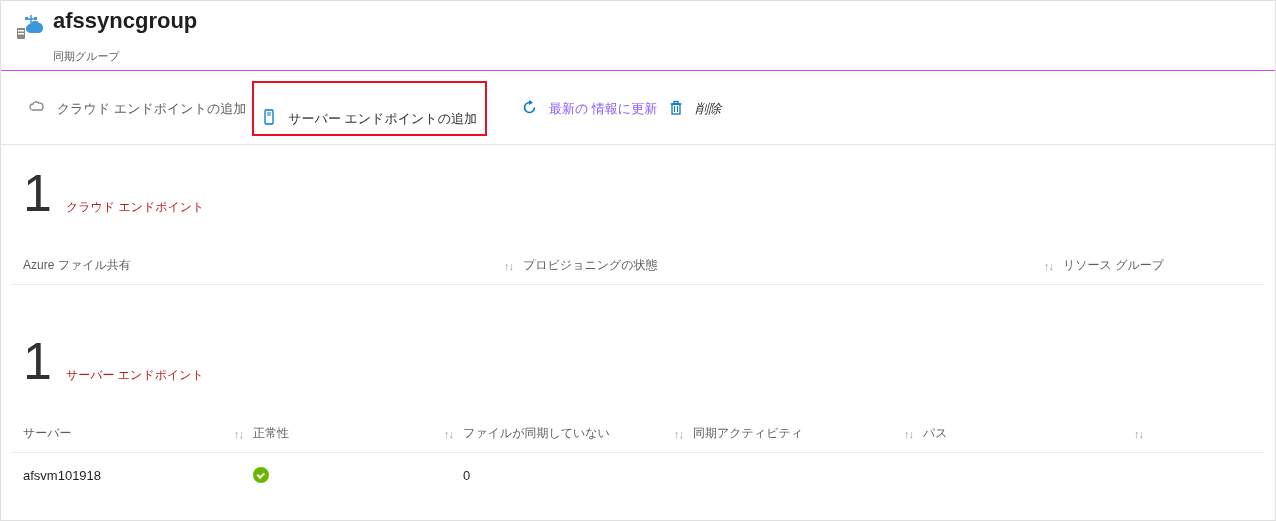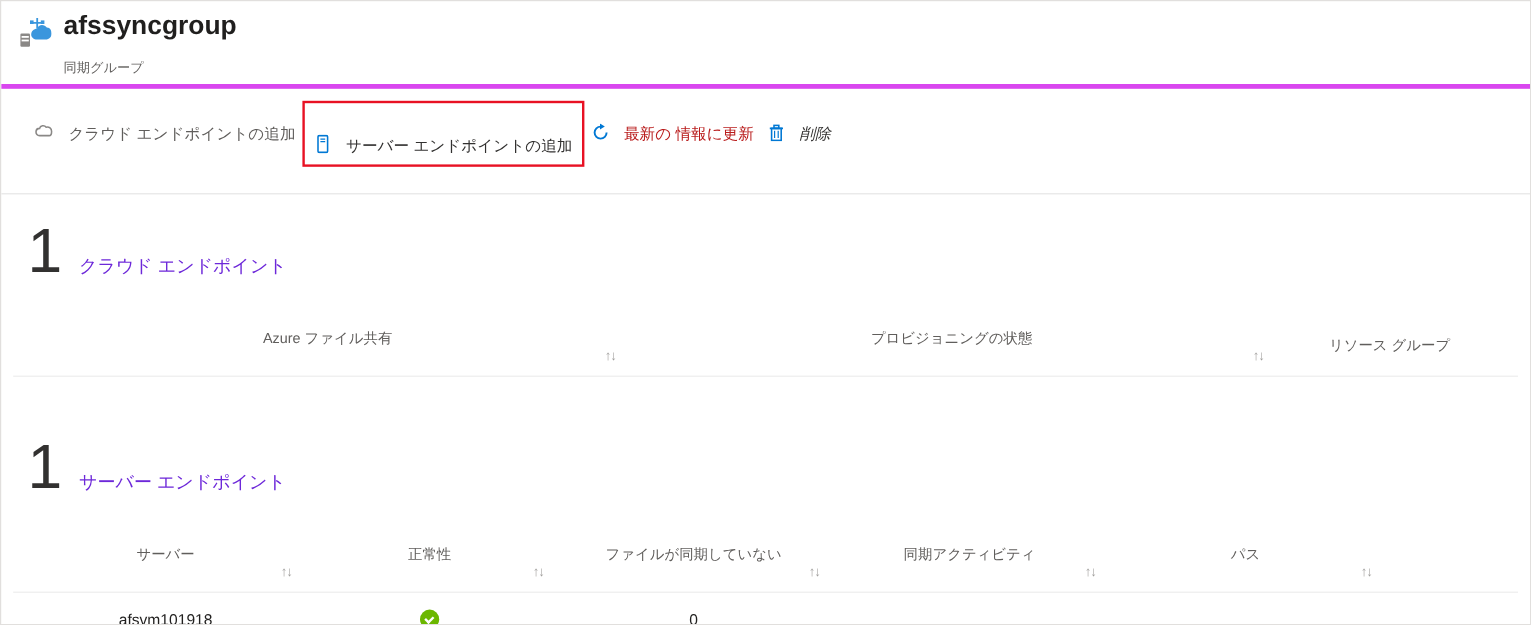--- a/index.html
+++ b/index.html
@@ -10,41 +10,41 @@
       background: #fff;
       width: 1276px;
       height: 521px;
       overflow: hidden;
       border: 1px solid #e1dfdd;
     }
     .header {
       display: flex;
       align-items: flex-start;
       padding: 8px 14px 6px 14px;
-      border-bottom: 4px solid #d946ef;
+      border-bottom: 1px solid #d946ef;
     }
     .header-icon {
       margin-right: 10px;
       margin-top: 4px;
     }
     .header-title {
       font-size: 22px;
       font-weight: 600;
       color: #201f1e;
       line-height: 1.1;
     }
     .header-subtitle {
       font-size: 11px;
       color: #605e5c;
       margin-top: 16px;
     }
     .toolbar {
       display: flex;
       align-items: center;
-      padding: 10px 22px 22px 22px;
+      padding: 10px 22px 8px 22px;
       border-bottom: 1px solid #e5e5e5;
       gap: 0;
     }
     .toolbar-btn {
       display: inline-flex;
       align-items: center;
       color: #605e5c;
       font-size: 13px;
       cursor: pointer;
       padding: 4px 6px;
@@ -70,42 +70,42 @@
       margin-bottom: 28px;
       padding-left: 12px;
     }
     .section-count {
       font-size: 52px;
       font-weight: 300;
       color: #323130;
       line-height: 1;
     }
     .section-title {
-      font-size: 15px;
-      color: #6d28d9;
+      font-size: 12px;
+      color: #b91c1c;
     }
     .table {
       width: 100%;
     }
     .table-head {
       display: flex;
       align-items: center;
       border-bottom: 1px solid #ededed;
       padding: 10px 12px 10px 12px;
       font-size: 12px;
       color: #605e5c;
     }
     .table-row {
       display: flex;
       align-items: center;
       padding: 14px 12px;
       font-size: 13px;
       color: #201f1e;
     }
-    .col { display: flex; align-items: center; flex-direction: column; }
+    .col { display: flex; align-items: center; }
     .sort-icon {
       color: #a19f9d;
       font-size: 11px;
       margin-left: auto;
       padding-right: 10px;
       letter-spacing: -1px;
     }
     
     .cep-c1 { width: 500px; }
     .cep-c2 { width: 540px; }
@@ -171,21 +171,21 @@
         <svg width="14" height="16" viewBox="0 0 14 16">
             <rect x="3" y="1" width="8" height="14" rx="1" fill="none" stroke="#0078d4" stroke-width="1.3"></rect>
             <line x1="5" y1="4" x2="9" y2="4" stroke="#0078d4" stroke-width="1"></line>
             <line x1="5" y1="6" x2="9" y2="6" stroke="#0078d4" stroke-width="1"></line>
           </svg>
       </span>
       <span>サーバー エンドポイントの追加</span>
     </span>
   </span>
 
-  <span class="toolbar-btn" style="color:#b91c1c;">
+  <span class="toolbar-btn" style="color:#8b5cf6;margin-left:29px;">
     <span class="icon-slot">
       <svg width="15" height="15" viewBox="0 0 15 15">
           <path d="M12.5 7.5 A5 5 0 1 1 7.5 2.5" fill="none" stroke="#0078d4" stroke-width="1.6"></path>
           <path d="M7 0 L11 2.5 L7 5 Z" fill="#0078d4"></path>
         </svg>
     </span>
     <span>最新の 情報に更新</span>
   </span>
 
   <span class="toolbar-btn" style="color:#323130;font-style:italic;">

